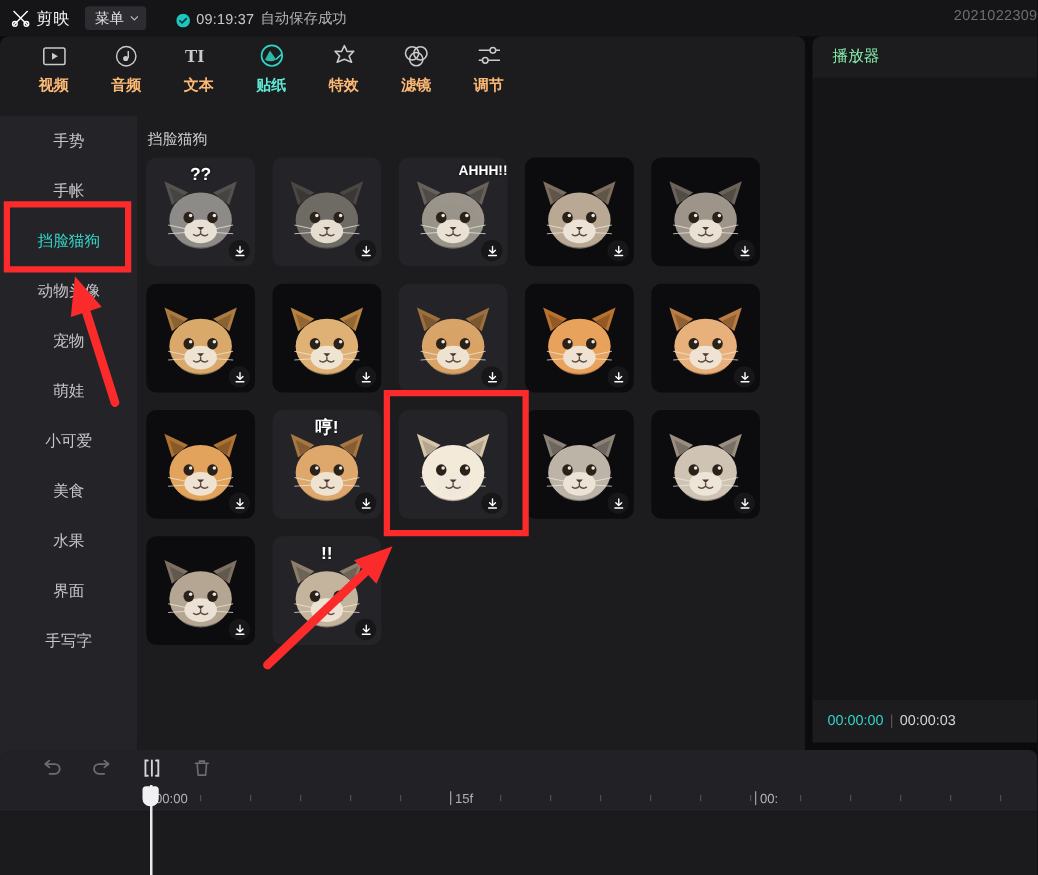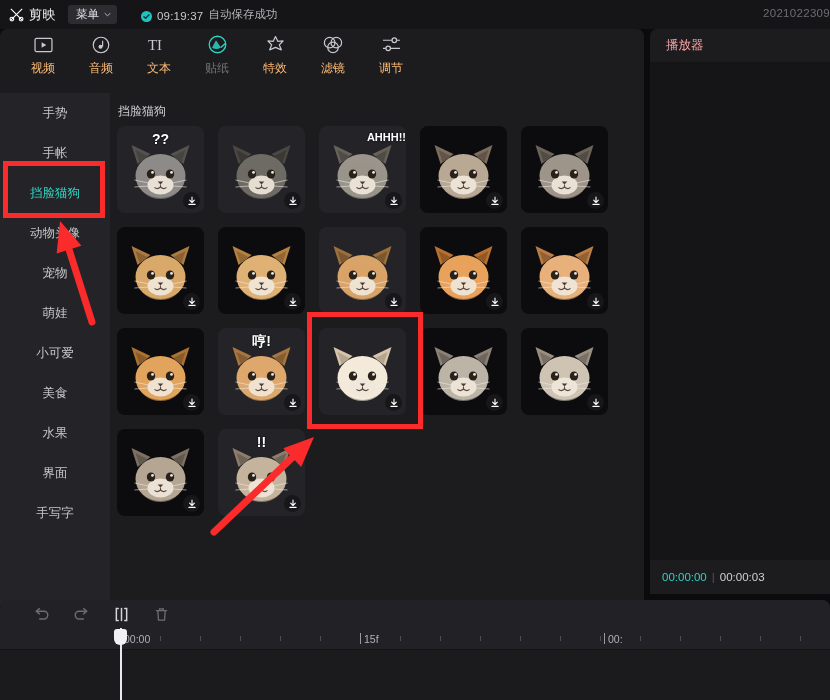--- a/index.html
+++ b/index.html
@@ -43,25 +43,25 @@
     background: #1c1c1f;
     border-top-left-radius: 7px; border-top-right-radius: 7px;
   }
   .tabbar {
     position: absolute; left: 0; top: 0; width: 644px; height: 53px;
     display: flex; align-items: center; padding-left: 14px; gap: 0px;
   }
   .tab {
     width: 58px; height: 48px;
     display: flex; flex-direction: column; align-items: center; justify-content: center;
-    gap: 5px; cursor: default;
+    gap: 5px; cursor: default; font-weight: bold;
   }
   .tab .ico { height: 21px; display: flex; align-items: center; justify-content: center; }
   .tab .lb { font-size: 12px; color: #fdba74; }
-  .tab.active .lb { color: #737373; }
+  .tab.active .lb { color: #5eead4; }
   .tab svg { display: block; }
 
   .lib-body { position: absolute; left: 0; top: 64px; width: 612px; height: 512px; }
   .cats {
     position: absolute; left: 0; top: 0; width: 110px; height: 512px;
     background: #242428;
     overflow: hidden;
   }
   .cat {
     height: 40px; display: flex; align-items: center; justify-content: center;
@@ -90,21 +90,21 @@
     display: flex; align-items: center; justify-content: center;
   }
   .dl svg { display: block; }
 
   
   .player-panel {
     position: absolute; left: 650px; top: 29px; width: 180px; height: 565px;
     background: #1c1c1f; border-top-left-radius: 7px;
   }
   .player-head { height: 33px; display: flex; align-items: center; padding-left: 16px; }
-  .player-head .t { font-size: 12.5px; color: #fca5a5; }
+  .player-head .t { font-size: 12.5px; color: #86efac; }
   .player-stage {
     position: absolute; left: 0; top: 33px; width: 180px; height: 498px;
     background: #151518;
   }
   .player-foot {
     position: absolute; left: 0; bottom: 0; width: 180px; height: 34px;
     display: flex; align-items: center; padding-left: 12px; gap: 5px;
   }
   .tc-cur { font-size: 11.5px; color: #2fd3c4; font-family: "Liberation Sans", sans-serif; }
   .tc-sep { font-size: 11.5px; color: #55555b; }

